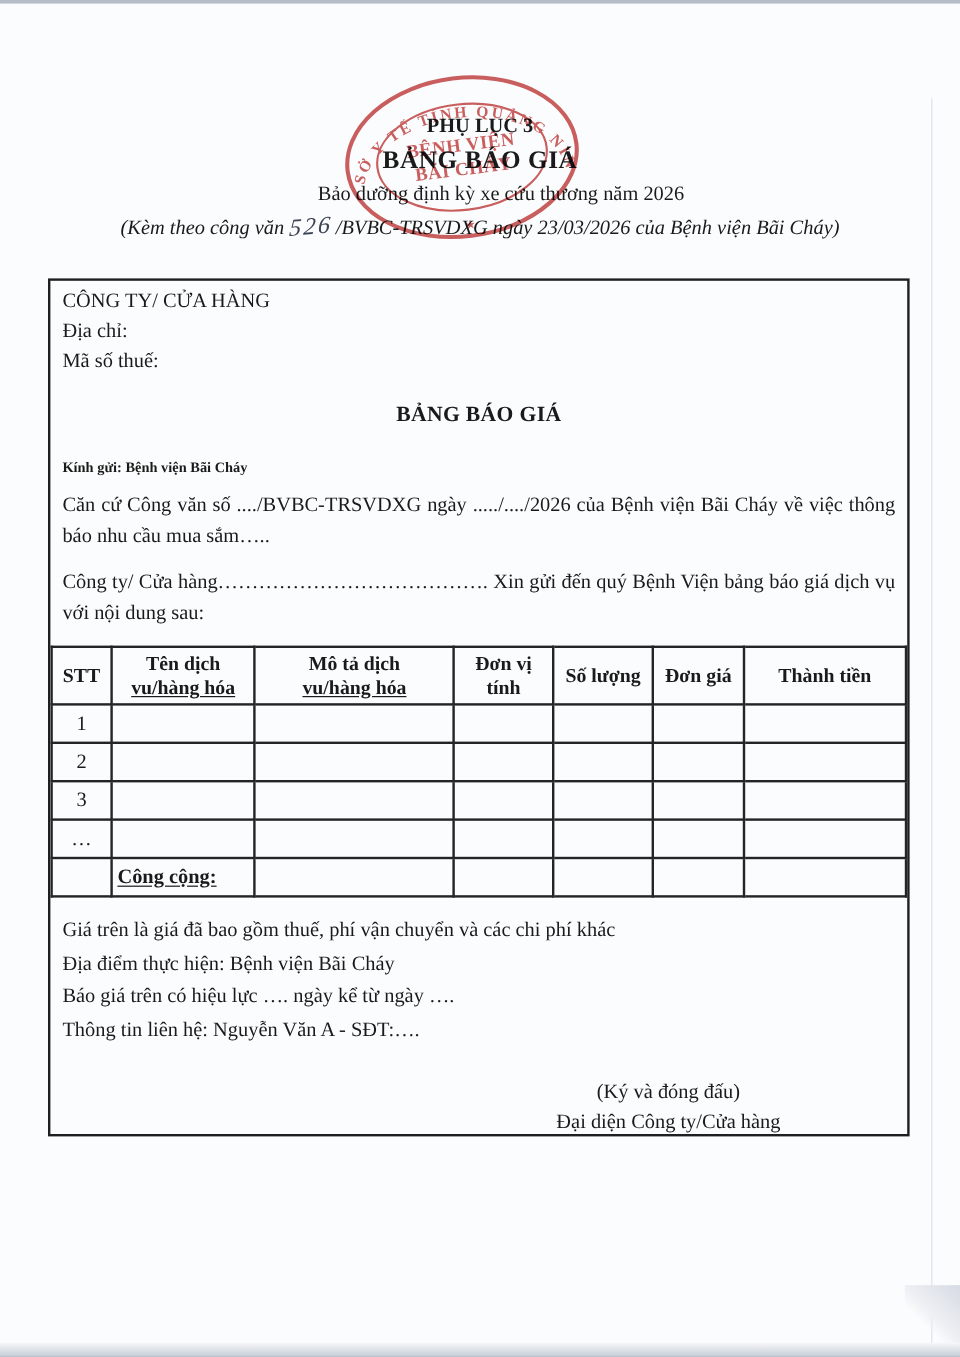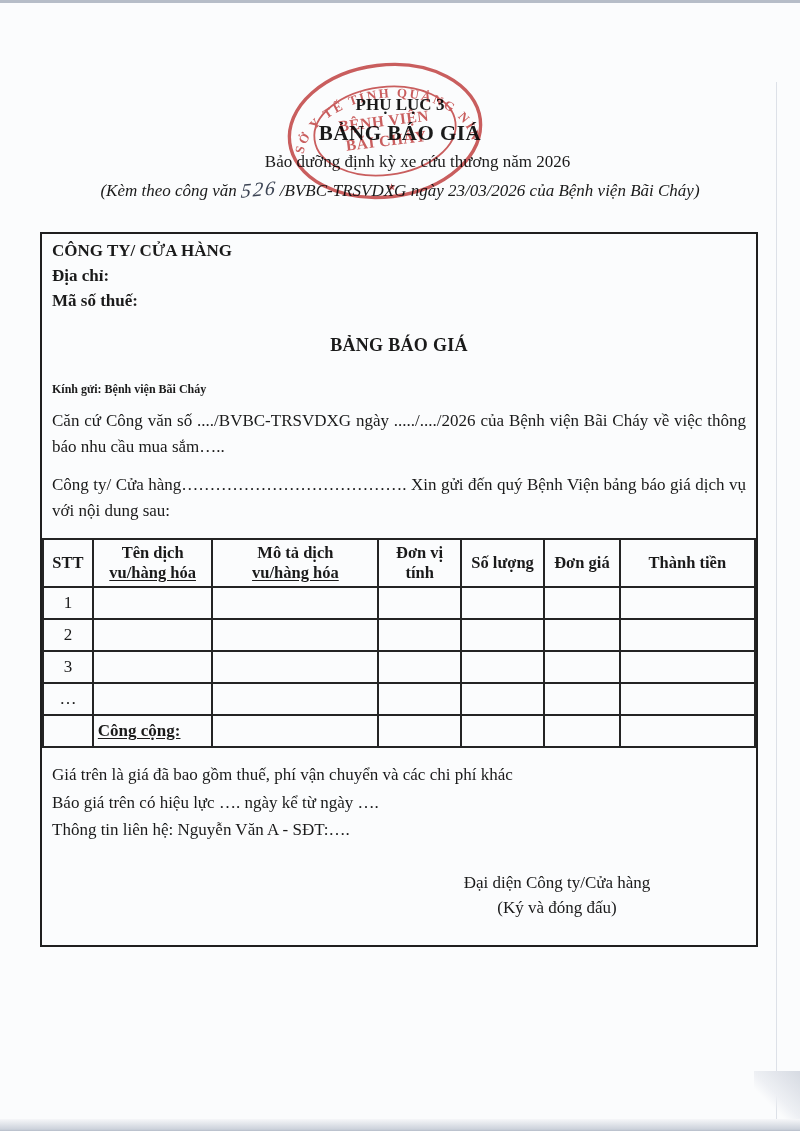--- a/index.html
+++ b/index.html
@@ -32,21 +32,21 @@
     position:absolute;left:284px;top:60px;width:202px;height:142px;
     transform:rotate(-7deg);mix-blend-mode:multiply;opacity:.82;pointer-events:none;
   }
 
   
   .form-box{
     position:absolute;left:40px;top:232px;width:718px;height:715px;
     border:2px solid #1f1f1f;box-sizing:border-box;padding:4px 10px 0;overflow:hidden;
     font-size:17px;
   }
-  .company-line{font-weight:bold;font-size:17px;line-height:25px;}
+  .company-line{font-weight:normal;font-size:17px;line-height:25px;}
   .form-title{margin-top:20px;text-align:center;font-weight:bold;font-size:18px;line-height:25px;letter-spacing:.3px;}
   .salutation{margin-top:20px;font-weight:bold;font-size:12px;line-height:22px;}
   .para1{margin-top:8px;line-height:26px;text-align:justify;}
   .para2{margin-top:12px;line-height:26px;text-align:justify;}
 
   
   table.quote{border-collapse:collapse;margin:14px -10px 0;width:calc(100% + 20px);table-layout:fixed;}
   table.quote th,table.quote td{border:2px solid #242424;padding:1px 4px;}
   table.quote th{font-weight:bold;font-size:16.5px;line-height:20px;text-align:center;vertical-align:middle;height:44px;}
   table.quote th span{display:block;}
@@ -187,21 +187,22 @@
           <td></td>
           <td></td>
           <td></td>
           <td></td>
       </tr>
     </tbody>
   </table>
 
   <div class="notes">
     <div>Giá trên là giá đã bao gồm thuế, phí vận chuyển và các chi phí khác</div>
+    <div>Địa điểm thực hiện: Bệnh viện Bãi Cháy</div>
     <div>Báo giá trên có hiệu lực …. ngày kể từ ngày ….</div>
     <div>Thông tin liên hệ: Nguyễn Văn A - SĐT:….</div>
   </div>
 
   <div class="signature">
+    <div>(Ký và đóng đấu)</div>
     <div>Đại diện Công ty/Cửa hàng</div>
-    <div>(Ký và đóng đấu)</div>
   </div>
 </div>
 
 </body></html>

